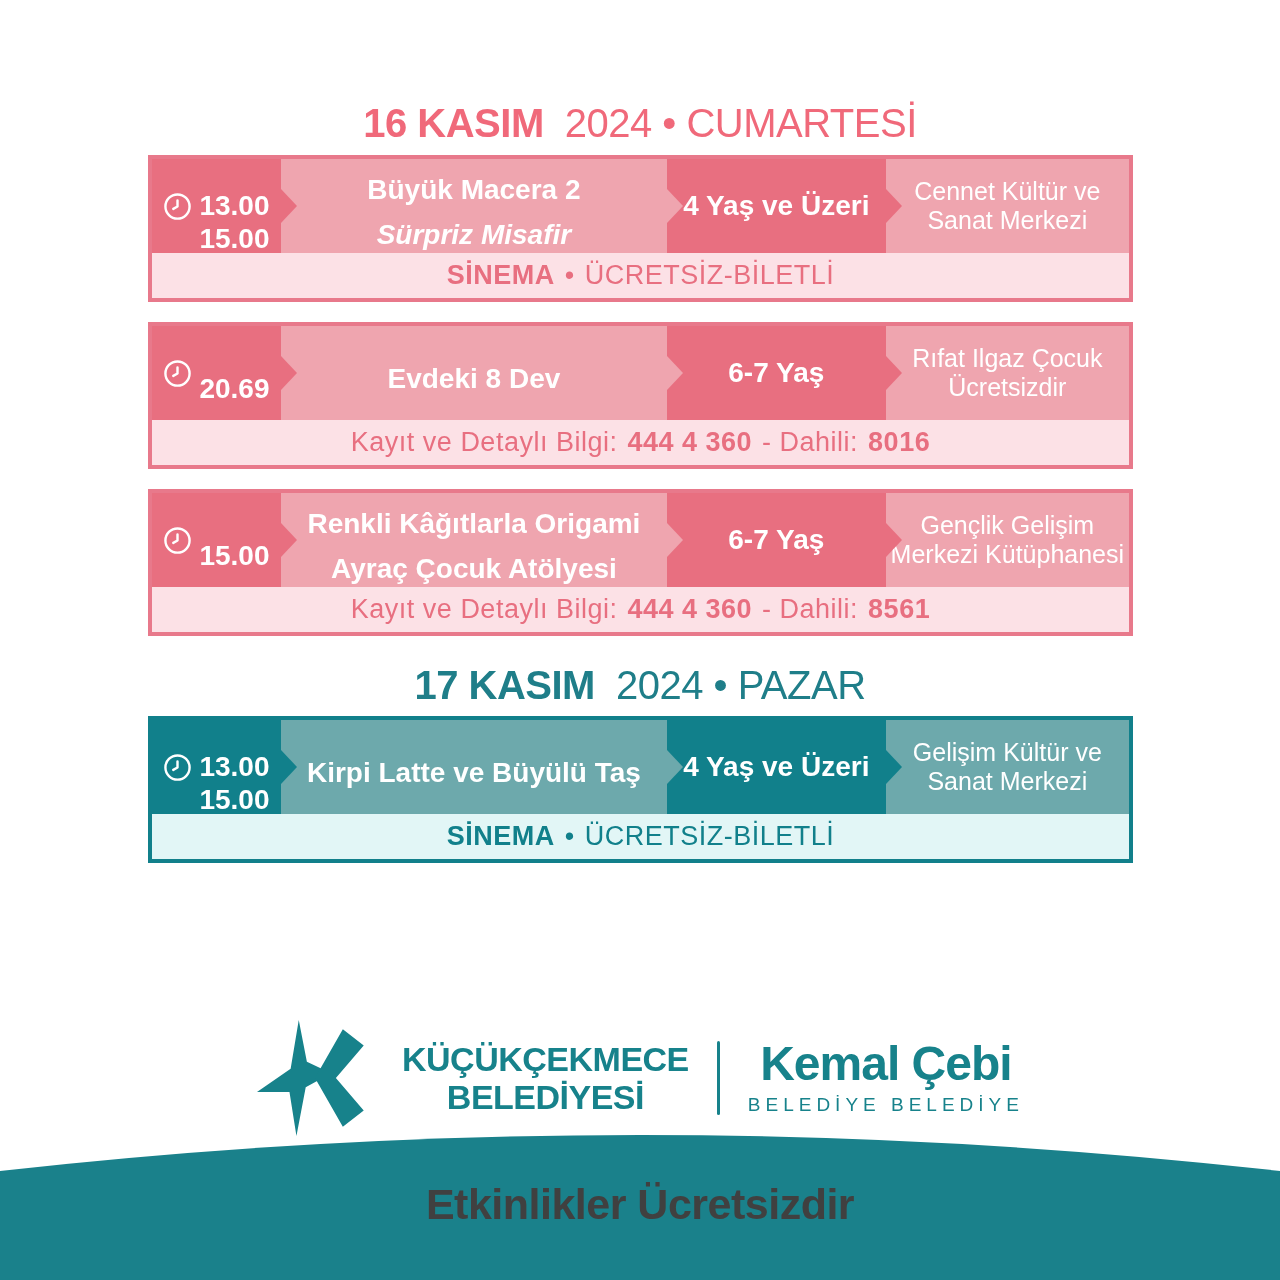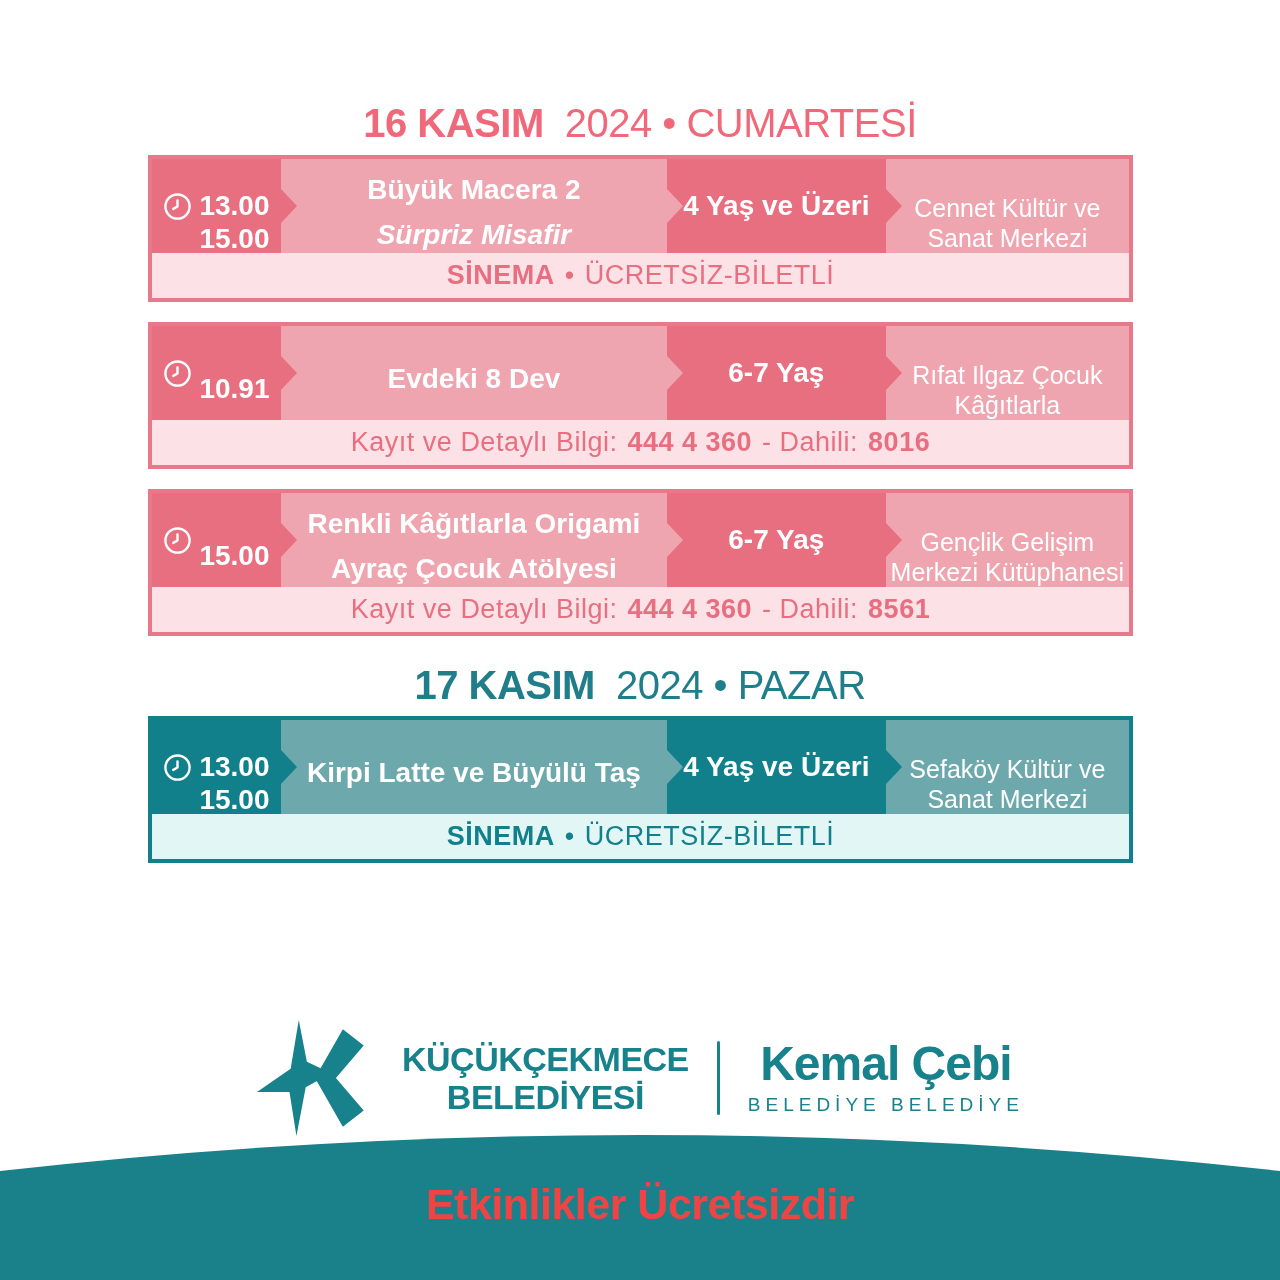--- a/index.html
+++ b/index.html
@@ -47,21 +47,21 @@
   #card-4{top:716px;}
 
   .segments{position:relative;display:flex;height:94px;}
   .seg{
     display:flex;flex-direction:column;align-items:center;justify-content:center;
     color:#fff;text-align:center;line-height:1.18;
   }
   .seg-time{width:13.2%;flex-direction:row;gap:7px;}
   .seg-title{width:39.5%;}
   .seg-age{width:22.4%;align-items:center;}
-  .seg-loc{width:24.9%;justify-content:flex-end;}
+  .seg-loc{width:24.9%;}
   .pink .seg.dark{background:var(--pink-dark);}
   .pink .seg.light{background:var(--pink-light);}
   .teal .seg.dark{background:var(--teal-dark);}
   .teal .seg.light{background:var(--teal-light);}
 
   .time-lines{display:flex;flex-direction:column;text-align:left;
     font-weight:700;font-size:28px;line-height:1.18;margin-top:32px;}
   .clock{width:29px;height:29px;flex:0 0 auto;display:block;}
 
   .title-line{font-weight:700;font-size:28px;margin-top:12px;}
@@ -105,21 +105,21 @@
   }
   .logo-divider{width:3px;height:74px;background:var(--brand-teal);border-radius:2px;}
   .mayor{text-align:center;color:var(--brand-teal);}
   .mayor-name{font-weight:700;font-size:48px;letter-spacing:-1px;line-height:1;}
   .mayor-title{font-weight:500;font-size:19px;letter-spacing:5px;margin-top:6px;}
 
   
   .band-svg{position:absolute;left:0;bottom:0;width:1280px;height:145px;display:block;}
   .band-text{
     position:absolute;left:0;width:100%;top:1180px;text-align:center;
-    color:#ef4444;font-size:43px;font-weight:700;letter-spacing:-0.5px;
+    color:#404040;font-size:43px;font-weight:700;letter-spacing:-0.5px;
   }
 </style>
 </head>
 <body>
 
 <div class="section-header" id="hdr-saturday">
   <span class="hdr-date">16 KASIM</span><span class="hdr-rest">2024 • CUMARTESİ</span>
 </div>
 
 <div class="card pink" id="card-1">
@@ -157,32 +157,32 @@
 </div>
 
 <div class="card pink" id="card-2">
   <div class="segments">
     <div class="seg seg-time dark">
       <svg class="clock" viewBox="0 0 24 24">
         <circle cx="12" cy="12" r="10" fill="none" stroke="#fff" stroke-width="2"></circle>
         <path d="M12 7v5l-3.5 2" fill="none" stroke="#fff" stroke-width="2" stroke-linecap="round" stroke-linejoin="round"></path>
       </svg>
       <span class="time-lines">
-        <span>10.91</span>
+        <span>20.69</span>
       </span>
     </div>
     <div class="seg seg-title light">
       <span class="title-line">Evdeki 8 Dev</span>
     </div>
     <div class="seg seg-age dark">
       <span class="age-text">6-7 Yaş</span>
     </div>
     <div class="seg seg-loc light">
       <span class="loc-line">Rıfat Ilgaz Çocuk</span>
-      <span class="loc-line">Kâğıtlarla</span>
+      <span class="loc-line">Ücretsizdir</span>
     </div>
     <span class="chev c1 from-dark"></span>
     <span class="chev c2 from-light"></span>
     <span class="chev c3 from-dark"></span>
   </div>
   <div class="card-footer">
     <span class="f-med">Kayıt ve Detaylı Bilgi:</span>
     <span class="f-bold">444 4 360</span>
     <span class="f-med">- Dahili:</span>
     <span class="f-bold">8016</span>
@@ -239,21 +239,21 @@
         <span>15.00</span>
       </span>
     </div>
     <div class="seg seg-title light">
       <span class="title-line">Kirpi Latte ve Büyülü Taş</span>
     </div>
     <div class="seg seg-age dark">
       <span class="age-text">4 Yaş ve Üzeri</span>
     </div>
     <div class="seg seg-loc light">
-      <span class="loc-line">Sefaköy Kültür ve</span>
+      <span class="loc-line">Gelişim Kültür ve</span>
       <span class="loc-line">Sanat Merkezi</span>
     </div>
     <span class="chev c1 from-dark"></span>
     <span class="chev c2 from-light"></span>
     <span class="chev c3 from-dark"></span>
   </div>
   <div class="card-footer">
     <span class="f-bold">SİNEMA</span>
     <span class="f-med">•</span>
     <span class="f-med">ÜCRETSİZ-BİLETLİ</span>

